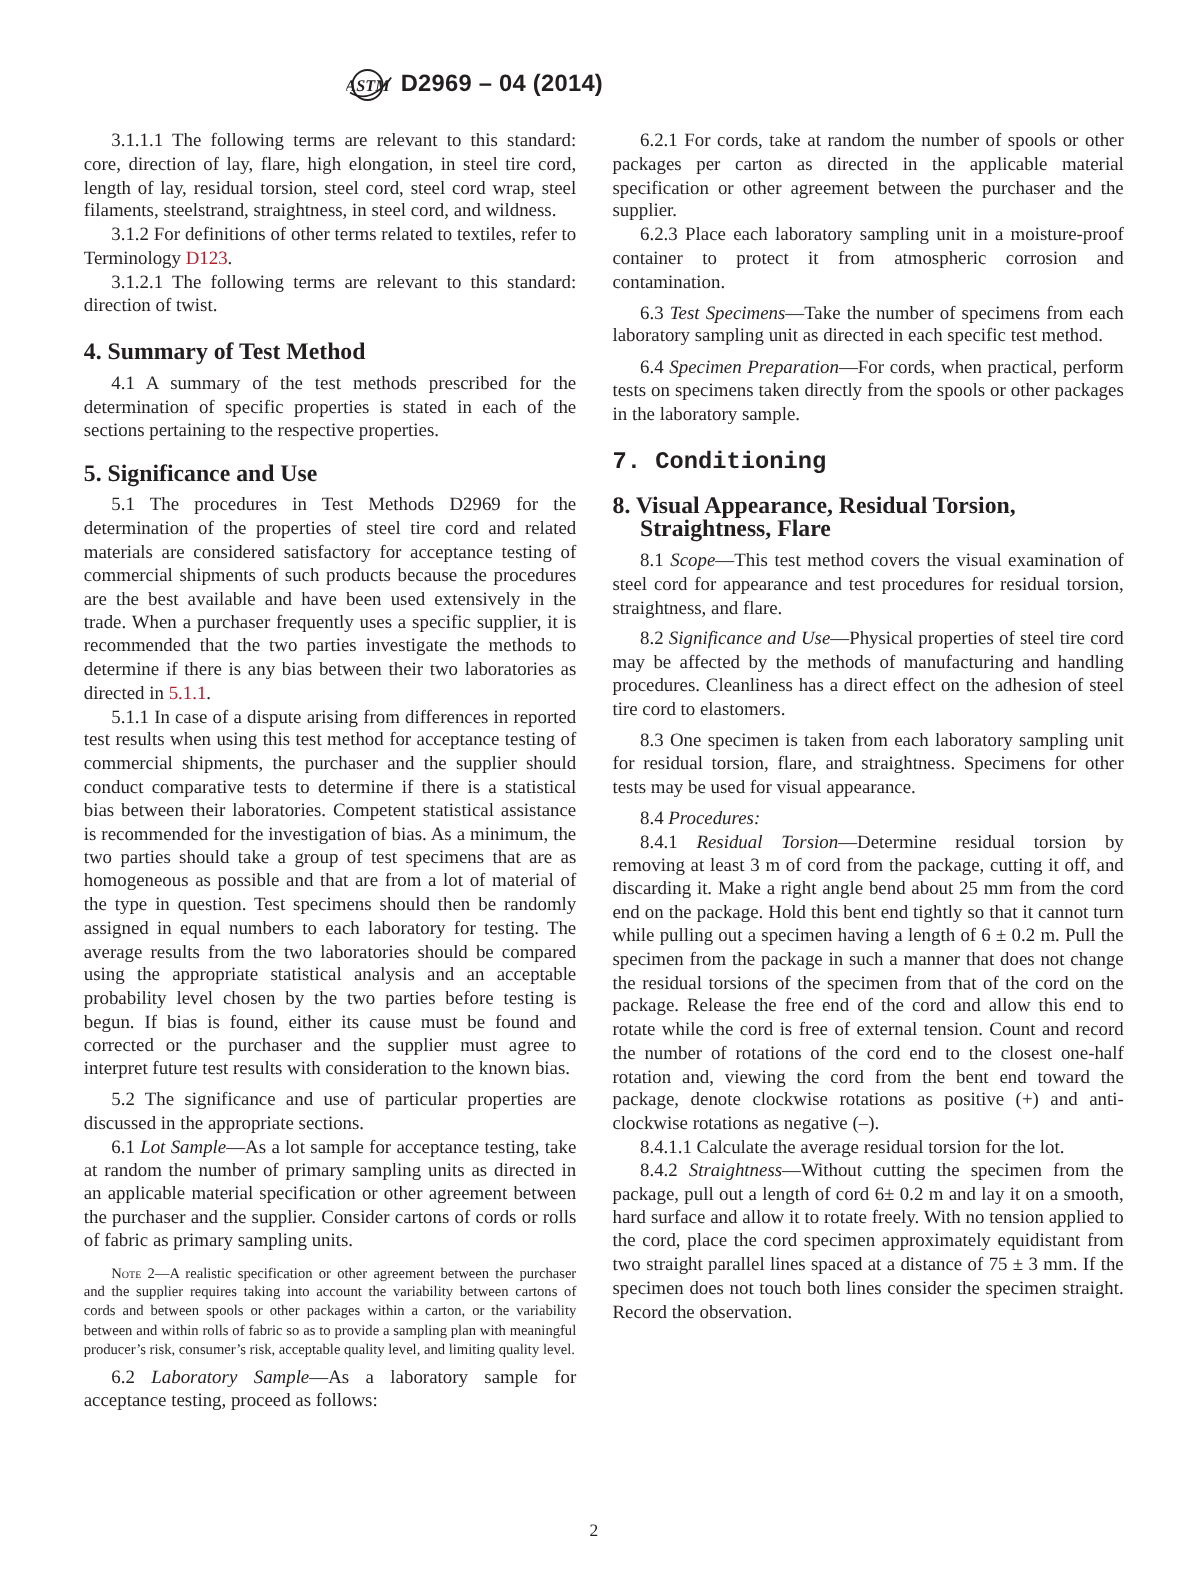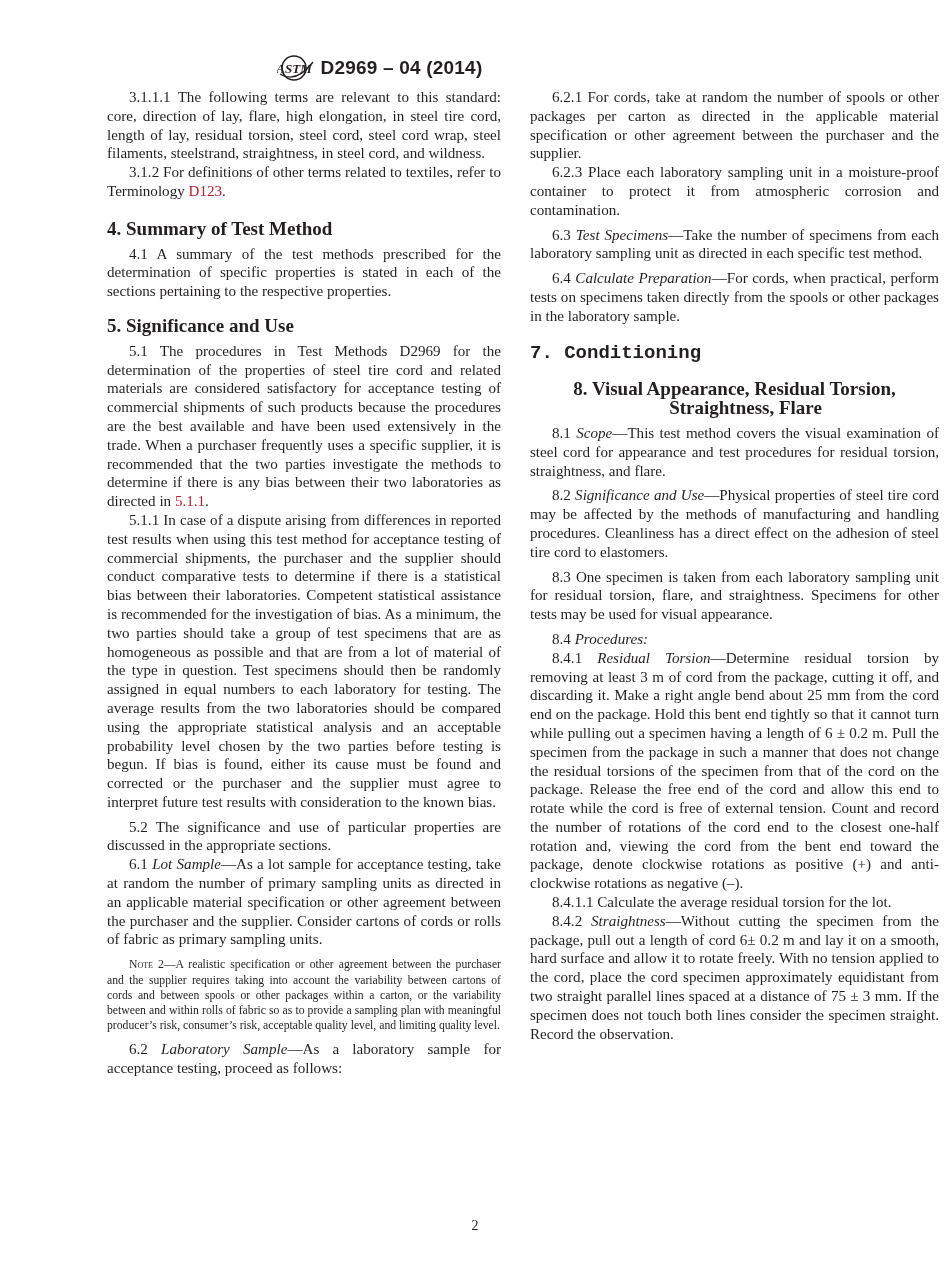--- a/index.html
+++ b/index.html
@@ -2,21 +2,21 @@
 <html><head>
 <meta charset="utf-8">
 <style>
   html, body { margin:0; padding:0; background:#ffffff; }
   body { width:950px; height:1272px; position:relative; overflow:hidden;
          font-family:"Liberation Serif", "DejaVu Serif", serif; color:#231f20; }
   .header { position:absolute; top:54px; left:0; width:759px; text-align:center; }
   .header .wrap { display:inline-flex; align-items:center; gap:6px; }
   .logo { width:38px; height:28px; display:inline-block; }
   .doc-id { font-family:"Liberation Sans", "DejaVu Sans", sans-serif; font-weight:bold; font-size:19px; color:#231f20; letter-spacing:0.2px; }
-  .col { position:absolute; top:88px; width:394px; font-size:15.1px; line-height:18.8px;margin-left:40px; }
+  .col { position:absolute; top:104px; width:394px; font-size:15.1px; line-height:18.8px; }
   .col.left { left:67px; }
   .col.right { left:490px; width:409px; }
   p { margin:0; text-align:justify; text-indent:0; }
   .para { text-indent:22px; text-align:justify; margin:0; }
   .h { font-weight:bold; margin:14px 0 6px 0; font-size:19px; }
   .h.two { padding-left:22px; text-indent:-22px; }
   .gap { height:6px; }
   .note { font-size:11.7px; line-height:15.3px; text-indent:22px; text-align:justify; margin:8px 0 6px 0; }
   .note .sc { font-variant:small-caps; }
   a.link, .link { color:#b21f2d; text-decoration:none; }
@@ -35,20 +35,21 @@
         <text x="17" y="19" text-anchor="middle" font-family="Liberation Serif, serif" font-size="13" font-weight="bold" fill="#231f20" font-style="italic">ASTM</text>
       </svg>
     </span>
     <span class="doc-id">D2969 – 04 (2014)</span>
   </div>
 </div>
 
 <div class="col left">
   <p class="para">3.1.1.1 The following terms are relevant to this standard: core, direction of lay, flare, high elongation, in steel tire cord, length of lay, residual torsion, steel cord, steel cord wrap, steel filaments, steelstrand, straightness, in steel cord, and wildness.</p>
   <p class="para"><span>3.1.2 For definitions of other terms related to textiles, refer to Terminology </span><a class="link">D123</a><span>.</span></p>
+  <p class="para">3.1.2.1 The following terms are relevant to this standard: direction of twist.</p>
 
   <div class="h" style="margin-top:19px;">4.  Summary of Test Method</div>
   <p class="para">4.1 A summary of the test methods prescribed for the determination of specific properties is stated in each of the sections pertaining to the respective properties.</p>
 
   <div class="h" style="margin-top:16px;">5.  Significance and Use</div>
   <p class="para"><span>5.1 The procedures in Test Methods D2969 for the determination of the properties of steel tire cord and related materials are considered satisfactory for acceptance testing of commercial shipments of such products because the procedures are the best available and have been used extensively in the trade. When a purchaser frequently uses a specific supplier, it is recommended that the two parties investigate the methods to determine if there is any bias between their two laboratories as directed in </span><a class="link">5.1.1</a><span>.</span></p>
   <p class="para">5.1.1 In case of a dispute arising from differences in reported test results when using this test method for acceptance testing of commercial shipments, the purchaser and the supplier should conduct comparative tests to determine if there is a statistical bias between their laboratories. Competent statistical assistance is recommended for the investigation of bias. As a minimum, the two parties should take a group of test specimens that are as homogeneous as possible and that are from a lot of material of the type in question. Test specimens should then be randomly assigned in equal numbers to each laboratory for testing. The average results from the two laboratories should be compared using the appropriate statistical analysis and an acceptable probability level chosen by the two parties before testing is begun. If bias is found, either its cause must be found and corrected or the purchaser and the supplier must agree to interpret future test results with consideration to the known bias.</p>
   <div class="gap"></div>
   <p class="para">5.2 The significance and use of particular properties are discussed in the appropriate sections.</p>
 
@@ -58,25 +59,25 @@
 
   <p class="para"><span>6.2 </span><em>Laboratory Sample</em><span>—As a laboratory sample for acceptance testing, proceed as follows:</span></p>
 </div>
 
 <div class="col right">
   <p class="para">6.2.1 For cords, take at random the number of spools or other packages per carton as directed in the applicable material specification or other agreement between the purchaser and the supplier.</p>
   <p class="para">6.2.3 Place each laboratory sampling unit in a moisture-proof container to protect it from atmospheric corrosion and contamination.</p>
   <div class="gap"></div>
   <p class="para"><span>6.3 </span><em>Test Specimens</em><span>—Take the number of specimens from each laboratory sampling unit as directed in each specific test method.</span></p>
   <div class="gap"></div>
-  <p class="para"><span>6.4 </span><em>Calculate Preparation</em><span>—For cords, when practical, perform tests on specimens taken directly from the spools or other packages in the laboratory sample.</span></p>
+  <p class="para"><span>6.4 </span><em>Specimen Preparation</em><span>—For cords, when practical, perform tests on specimens taken directly from the spools or other packages in the laboratory sample.</span></p>
 
   <div class="h" style="margin-top:18px;font-family:Liberation Mono, monospace;">7.  Conditioning</div>
 
-  <div class="h two" style="margin-top:18px;text-align:center;">8.  Visual Appearance, Residual Torsion, Straightness, Flare</div>
+  <div class="h two" style="margin-top:18px;">8.  Visual Appearance, Residual Torsion, Straightness, Flare</div>
   <p class="para"><span>8.1 </span><em>Scope</em><span>—This test method covers the visual examination of steel cord for appearance and test procedures for residual torsion, straightness, and flare.</span></p>
   <div class="gap"></div>
   <p class="para"><span>8.2 </span><em>Significance and Use</em><span>—Physical properties of steel tire cord may be affected by the methods of manufacturing and handling procedures. Cleanliness has a direct effect on the adhesion of steel tire cord to elastomers.</span></p>
   <div class="gap"></div>
   <p class="para">8.3 One specimen is taken from each laboratory sampling unit for residual torsion, flare, and straightness. Specimens for other tests may be used for visual appearance.</p>
   <div class="gap"></div>
   <p class="para"><span>8.4 </span><em>Procedures:</em></p>
   <p class="para"><span>8.4.1 </span><em>Residual Torsion</em><span>—Determine residual torsion by removing at least 3 m of cord from the package, cutting it off, and discarding it. Make a right angle bend about 25 mm from the cord end on the package. Hold this bent end tightly so that it cannot turn while pulling out a specimen having a length of 6 ± 0.2 m. Pull the specimen from the package in such a manner that does not change the residual torsions of the specimen from that of the cord on the package. Release the free end of the cord and allow this end to rotate while the cord is free of external tension. Count and record the number of rotations of the cord end to the closest one-half rotation and, viewing the cord from the bent end toward the package, denote clockwise rotations as positive (+) and anti-clockwise rotations as negative (–).</span></p>
   <p class="para">8.4.1.1 Calculate the average residual torsion for the lot.</p>
   <p class="para"><span>8.4.2 </span><em>Straightness</em><span>—Without cutting the specimen from the package, pull out a length of cord 6± 0.2 m and lay it on a smooth, hard surface and allow it to rotate freely. With no tension applied to the cord, place the cord specimen approximately equidistant from two straight parallel lines spaced at a distance of 75 ± 3 mm. If the specimen does not touch both lines consider the specimen straight. Record the observation.</span></p>

